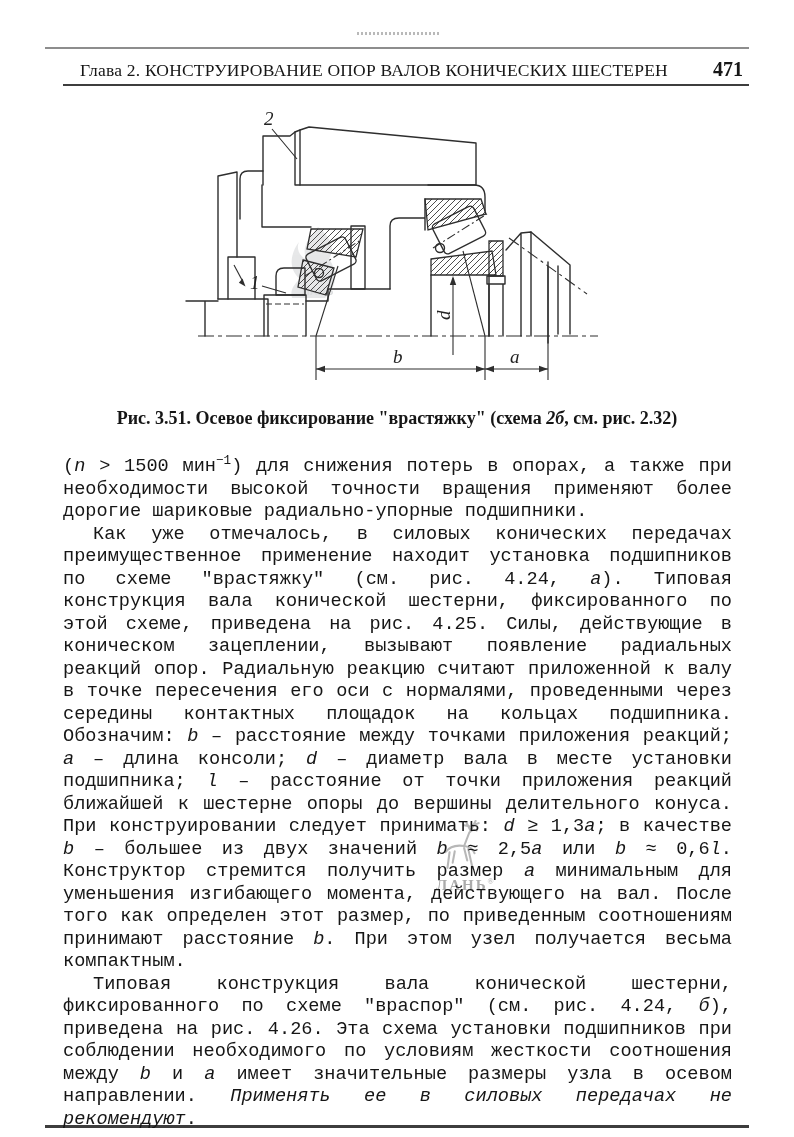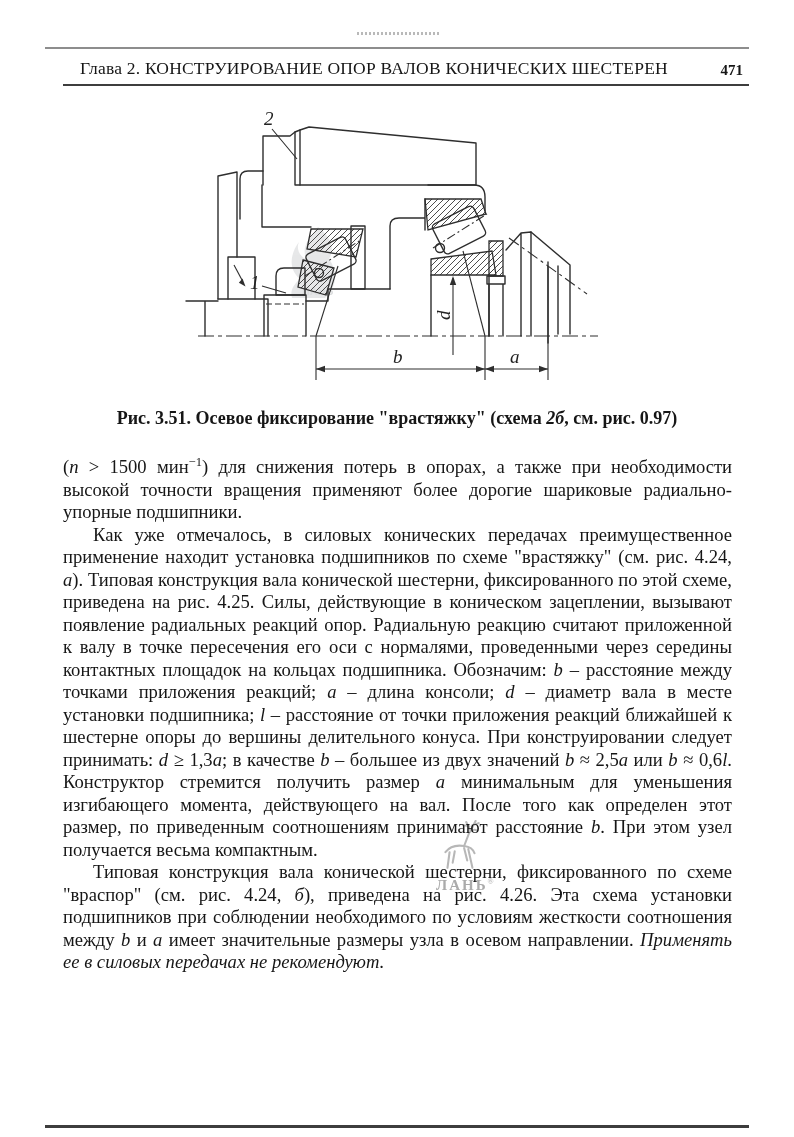--- a/index.html
+++ b/index.html
@@ -11,26 +11,26 @@
   .rule{position:absolute;}
   #rule-top{left:45px;top:47px;width:704px;height:2px;background:#8d8d8d;}
   #rule-header{left:63px;top:84px;width:686px;height:2px;background:#3d3d3d;}
   #rule-bottom{left:45px;top:1125px;width:704px;height:3px;background:#3d3d3d;}
   #top-stamp{
     position:absolute;left:357px;top:32px;width:82px;height:3px;
     background:repeating-linear-gradient(90deg,#b9b9b9 0 2px,rgba(0,0,0,0) 2px 4px);
   }
   #header{position:absolute;left:57px;top:58px;width:686px;display:flex;align-items:flex-end;}
   #header .title{flex:1;text-align:center;font-size:17.5px;letter-spacing:.2px;white-space:nowrap;}
-  #header .pageno{font-weight:bold;font-size:15px;margin-left:6px;width:46px;text-align:right;}
+  #header .pageno{font-weight:bold;font-size:20px;margin-left:6px;width:46px;text-align:right;}
   #figure{position:absolute;left:178px;top:99px;width:440px;height:310px;}
   #caption{position:absolute;left:40px;top:408px;width:714px;text-align:center;
     font-weight:bold;font-size:18px;}
   #body-text{position:absolute;left:63px;top:456px;width:669px;z-index:2;
-    font-size:18.6px;line-height:22.5px;text-align:justify;}
+    font-size:18.6px;line-height:22.5px;text-align:justify;font-family:Liberation Mono, monospace;}
   p.para{margin:0;padding:0;}
   p.para.indent{text-indent:30px;}
   .it{font-style:italic;}
   .sup{vertical-align:super;font-size:68%;line-height:0;}
   #watermark{position:absolute;left:436px;top:820px;width:90px;text-align:left;z-index:1;}
   #watermark .wm-text{font-weight:bold;font-size:15px;letter-spacing:2px;color:#ababab;}
   #watermark .wm-reg{font-size:8px;vertical-align:super;color:#ababab;}
   svg text.fig-label{font-family:"Liberation Serif", serif;font-style:italic;font-size:19px;fill:#222;}
 </style>
 </head>
@@ -133,21 +133,21 @@
   </g>
 
   <text class="fig-label" x="86" y="26">2</text>
   <text class="fig-label" x="72" y="190">1</text>
   <text class="fig-label" x="215" y="264">b</text>
   <text class="fig-label" x="332" y="264">a</text>
   <text class="fig-label" x="262" y="221" transform="rotate(-90 267 216)">d</text>
 </svg>
 </div>
 
-<div id="caption"><span>Рис. 3.51. Осевое фиксирование "врастяжку" (схема </span><span class="it">2б</span><span>, см. рис. 0.97)</span></div>
+<div id="caption"><span>Рис. 3.51. Осевое фиксирование "врастяжку" (схема </span><span class="it">2б</span><span>, см. рис. 2.32)</span></div>
 
 <div id="watermark">
   <svg width="50" height="52" viewBox="0 0 44 50">
     <g stroke="#ababab" stroke-width="2" fill="none" stroke-linecap="round" opacity="0.85">
       <path d="M7,31 Q13,23 25,25 Q33,26 35,32"></path>
       <path d="M11,31 L9,46 M29,28 L33,46 M16,30 L14,41 M25,27 L28,39"></path>
       <path d="M25,25 L30,12 Q34,8 37,10"></path>
       <path d="M31,10 L27,2 M32,9 L36,1 M30,6 L25,5 M33,5 L39,3"></path>
     </g>
   </svg>

